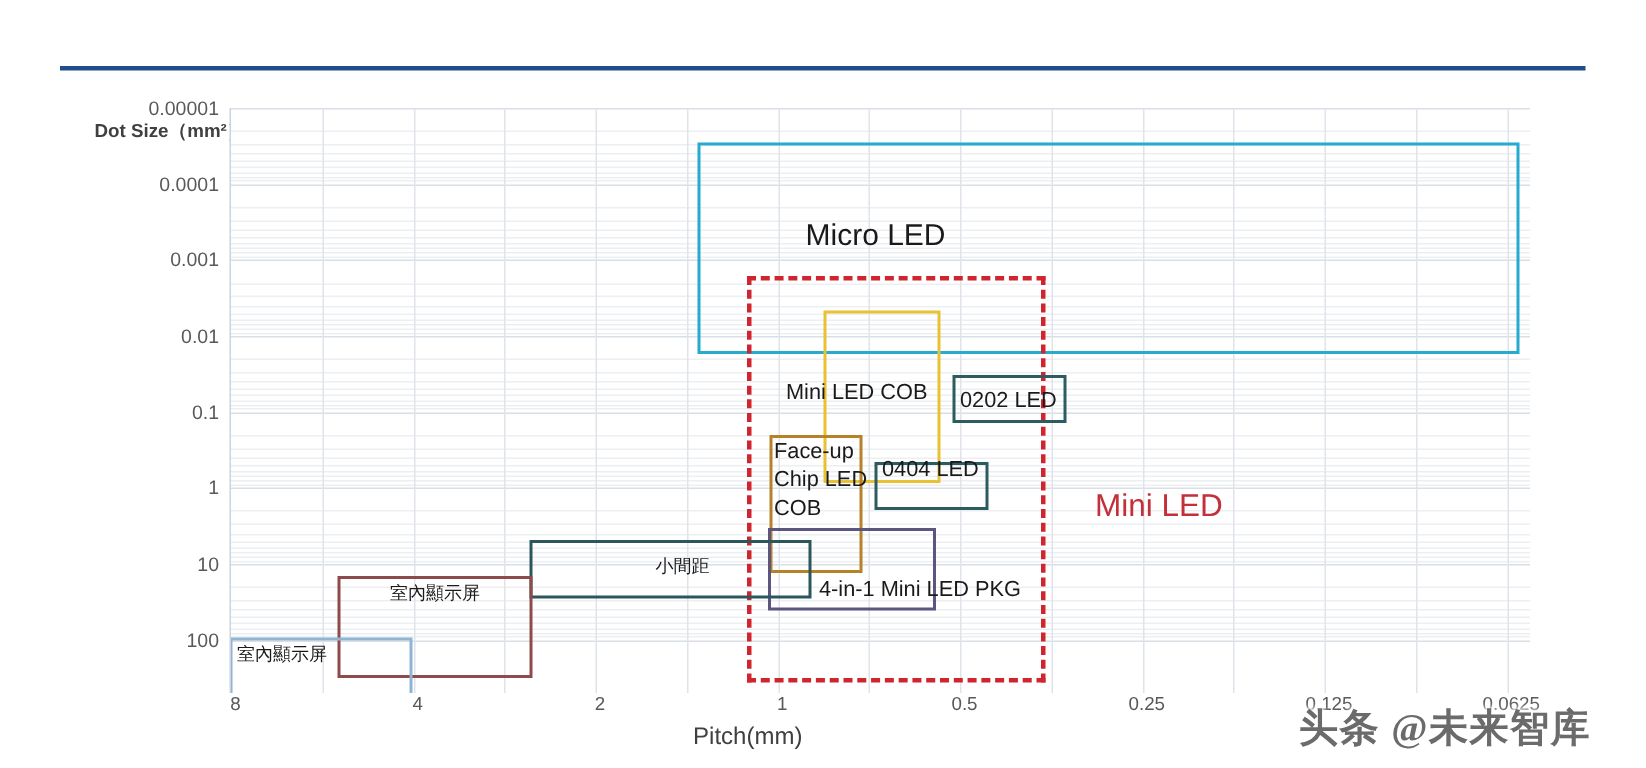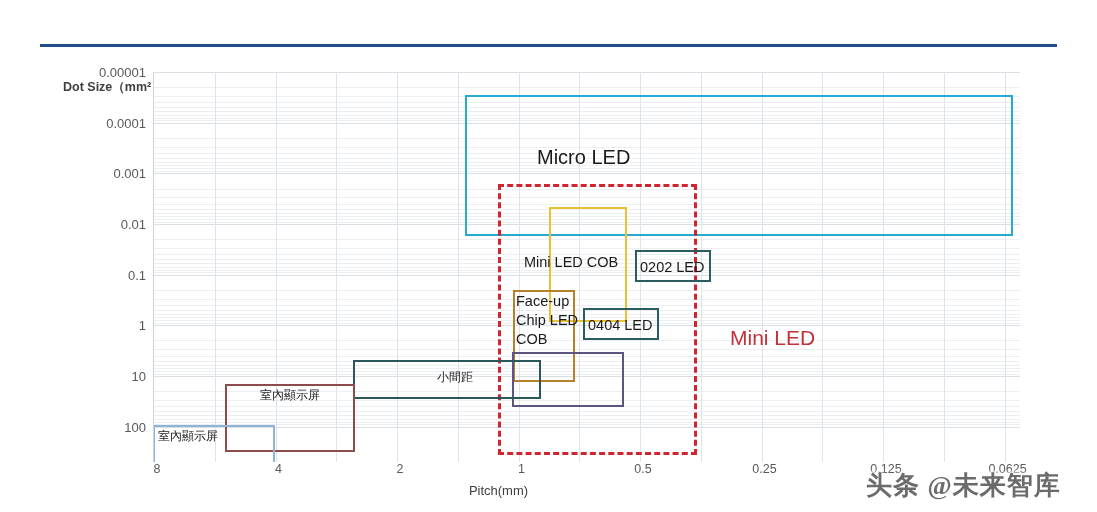--- a/index.html
+++ b/index.html
@@ -50,21 +50,21 @@
     position:absolute;left:63px;top:79px;
     font-size:12.5px;font-weight:bold;color:#404040;white-space:nowrap;
   }
   .xlab{
     position:absolute;top:462px;
     transform:translateX(-50%);
     font-size:12.5px;color:#58595b;white-space:nowrap;
   }
   .x-axis-title{
     position:absolute;left:0;right:0;top:483px;
-    text-align:center;font-size:13px;color:#404040;
+    text-align:center;font-size:16px;color:#404040;
   }
   .x-axis-title span{position:relative;left:-50px;}
 
   
   .region{position:absolute;box-sizing:border-box;background:transparent;}
   .region-label{
     position:absolute;
     font-size:14.5px;color:#1a1a1a;white-space:pre-line;
     line-height:1.32;
   }
@@ -209,17 +209,18 @@
 
   <div class="watermark">头条 @未来智库</div>
 
 <div class="region-label red" style="left: 730px; top: 324px;">Mini LED</div>
     <div class="region-label big" style="left: 537px; top: 144px;">Micro LED</div>
     <div class="region-label" style="left: 524px; top: 253px;">Mini LED COB</div>
     <div class="region-label" style="left: 640px; top: 258px;">0202 LED</div>
     <div class="region-label" style="left: 516px; top: 292px;">Face-up
 Chip LED
 COB</div>
-    <div class="region-label" style="left: 588px; top: 316px;">0404 LED</div>
+    <div class="region-label" style="left: 588px; top: 304px;">0404 LED</div>
+    <div class="region-label" style="left: 546px; top: 384px;">4-in-1 Mini LED PKG</div>
     <div class="region-label cjk" style="left: 437px; top: 370px;">小間距</div>
     <div class="region-label cjk" style="left: 260px; top: 388px;">室內顯示屏</div>
     <div class="region-label cjk" style="left: 158px; top: 429px;">室內顯示屏</div>
   </div>
 
 </body></html>

